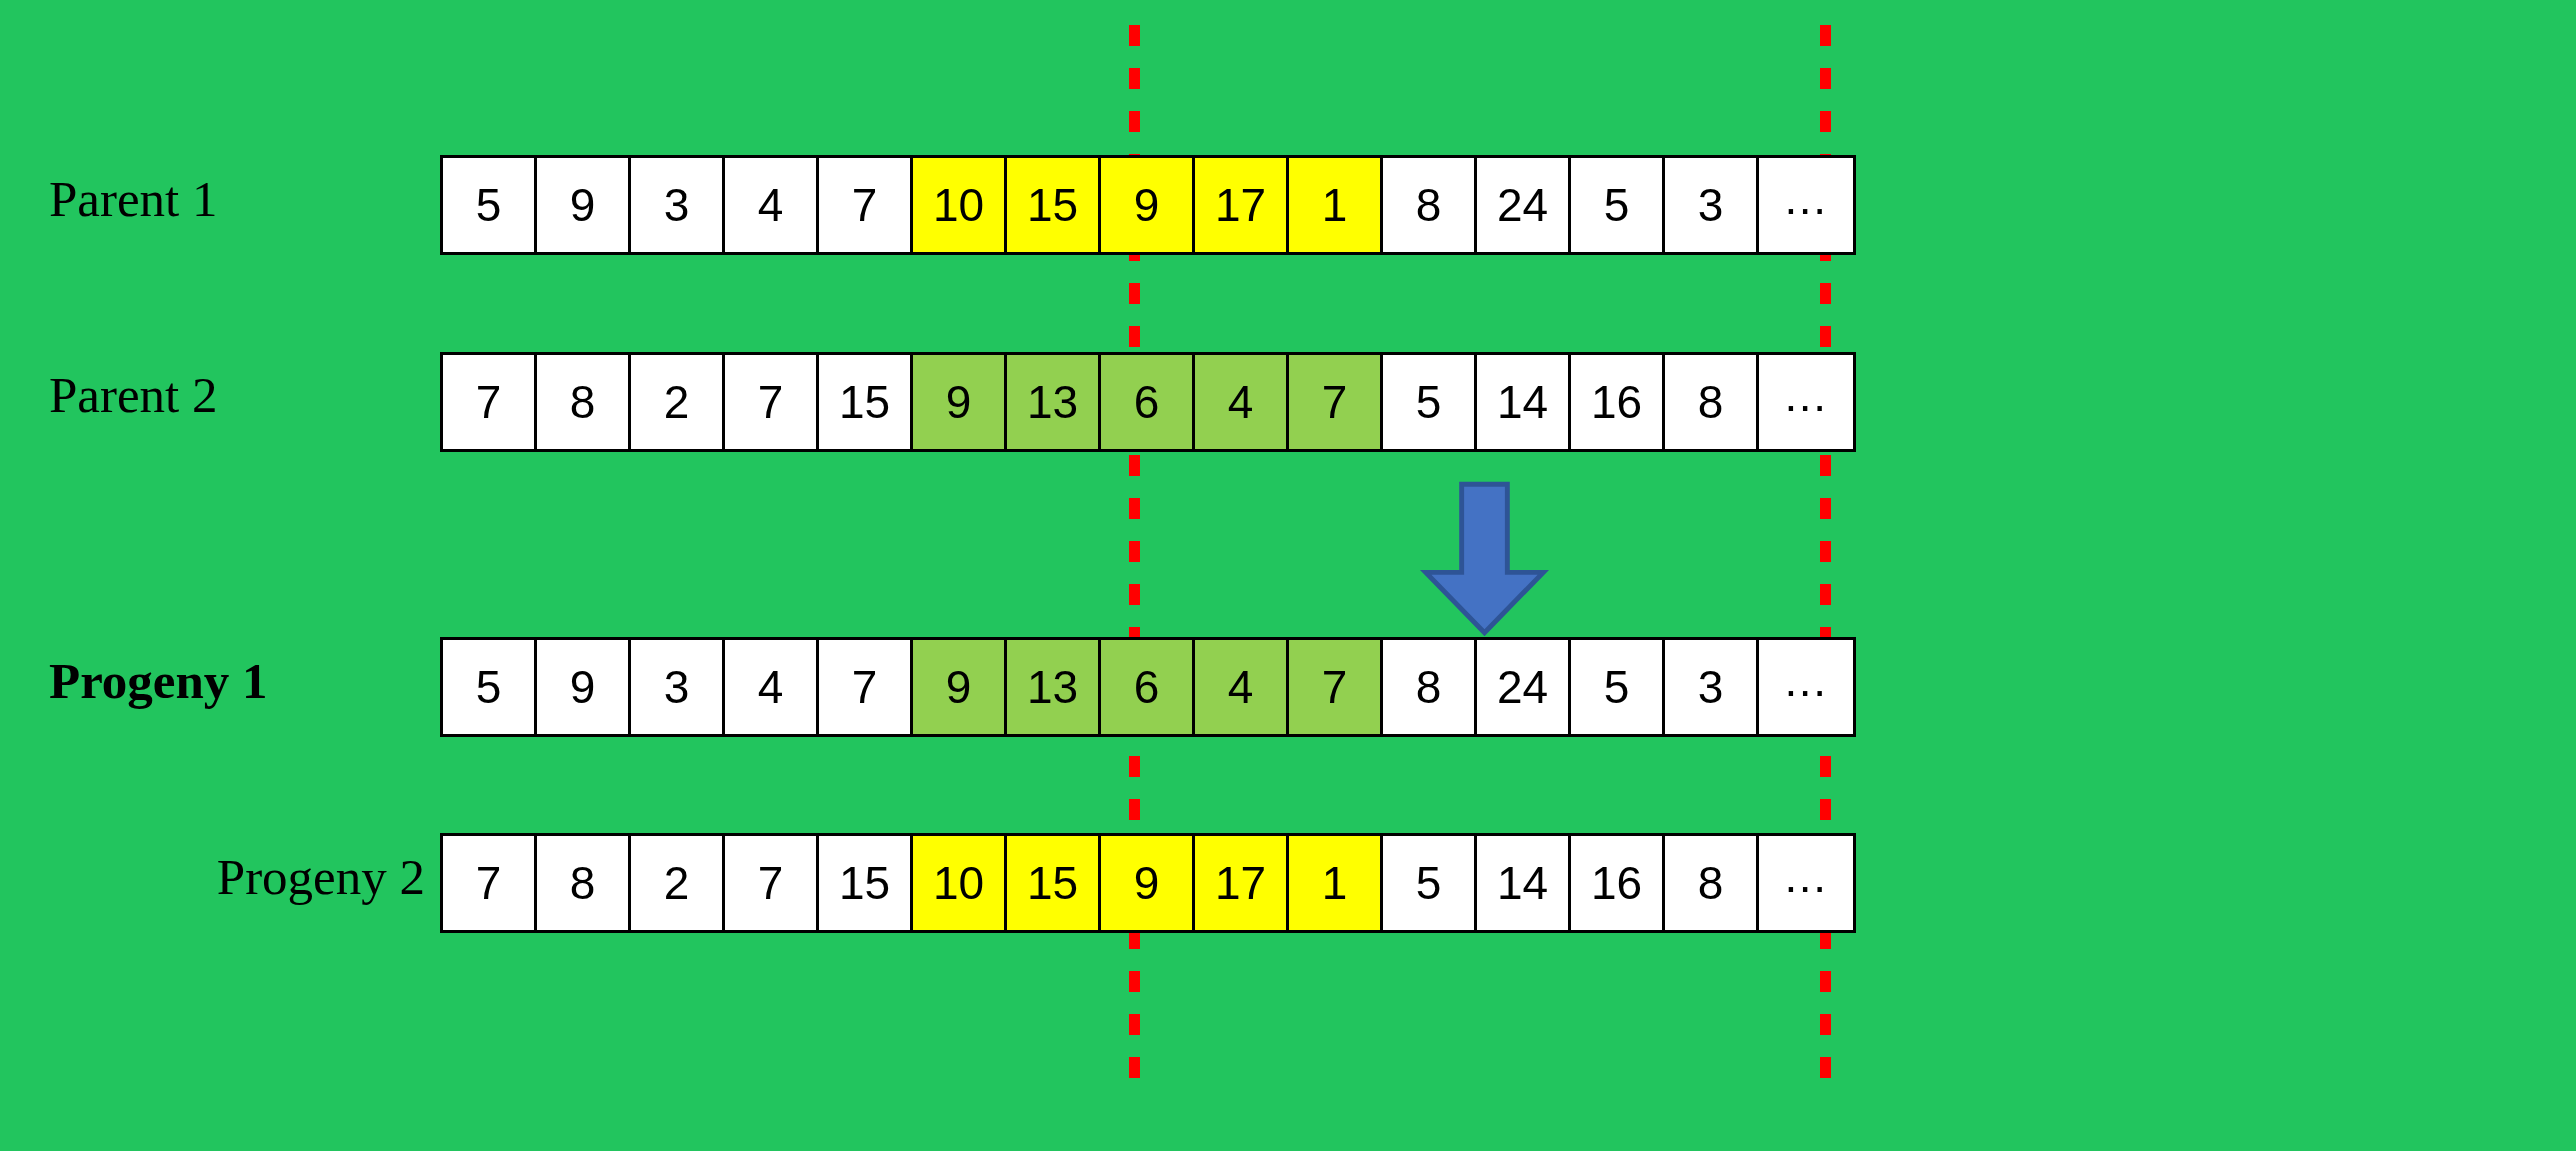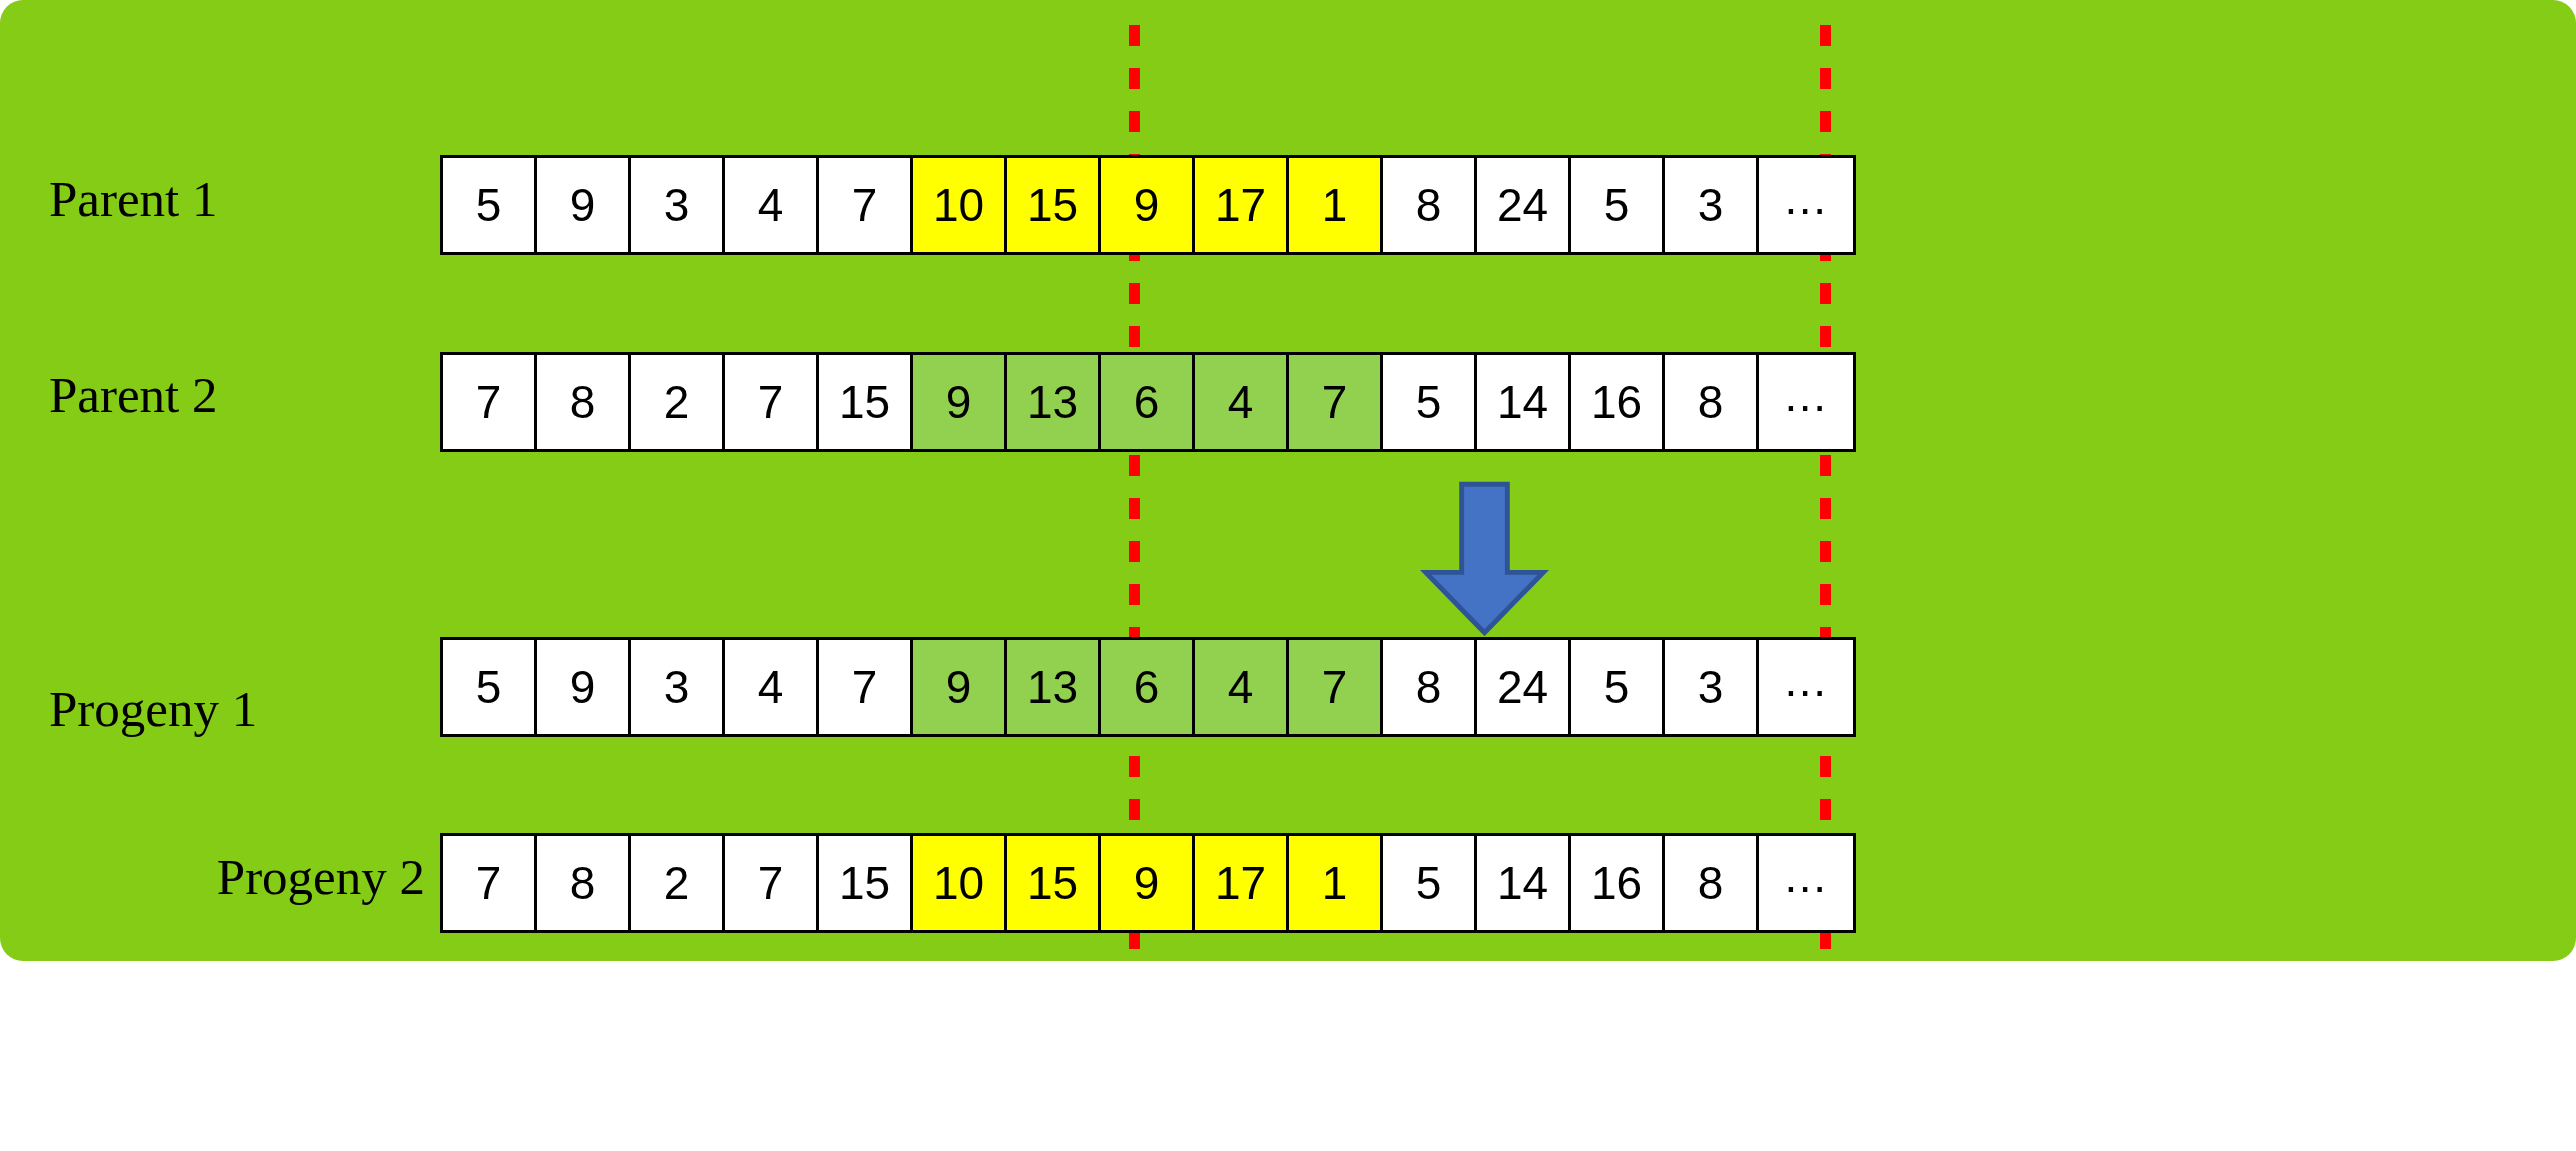--- a/index.html
+++ b/index.html
@@ -7,24 +7,23 @@
     padding: 0;
     background: #ffffff;
   }
   body {
     font-family: "Liberation Serif", "DejaVu Serif", serif;
   }
 
   #canvas {
     position: relative;
     width: 2576px;
-    height: 961px;
-    background: #84cc16;
+    height: 1151px;
+    background: #22c55e;
     overflow: hidden;
-    border-radius: 23px;
   }
 
   
   .row-label {
     position: absolute;
     font-family: "Liberation Serif", "DejaVu Serif", serif;
     font-size: 51px;
     color: #000000;
     line-height: 1;
     white-space: nowrap;
@@ -127,21 +126,21 @@
       <div class="cell ">14</div>
       <div class="cell ">16</div>
       <div class="cell ">8</div>
       <div class="cell ellipsis">...</div>
     </div>
 
   <svg class="blue-arrow" style="left:1419px; top:481px;" width="131" height="155" viewBox="0 0 160 190">
     <polygon points="52,4 108,4 108,112 152,112 80,186 8,112 52,112" fill="#4472c4" stroke="#2e5496" stroke-width="6" stroke-linejoin="miter"></polygon>
   </svg>
 
-  <div class="row-label" style="top:684px;">Progeny 1</div>
+  <div class="row-label" style="top:656px;font-weight:bold;">Progeny 1</div>
   <div class="strip" id="strip-2" style="left:440px; top:637px;">
       <div class="cell ">5</div>
       <div class="cell ">9</div>
       <div class="cell ">3</div>
       <div class="cell ">4</div>
       <div class="cell ">7</div>
       <div class="cell hl-green">9</div>
       <div class="cell hl-green">13</div>
       <div class="cell hl-green">6</div>
       <div class="cell hl-green">4</div>

